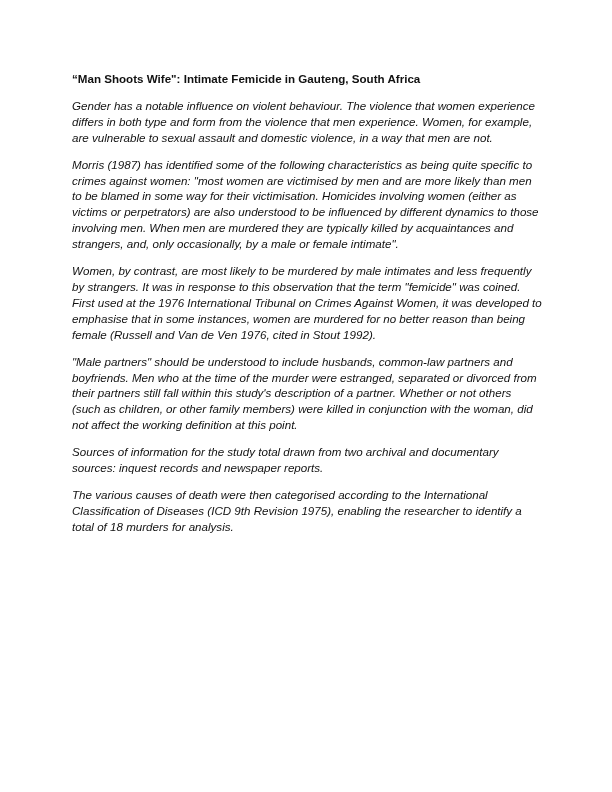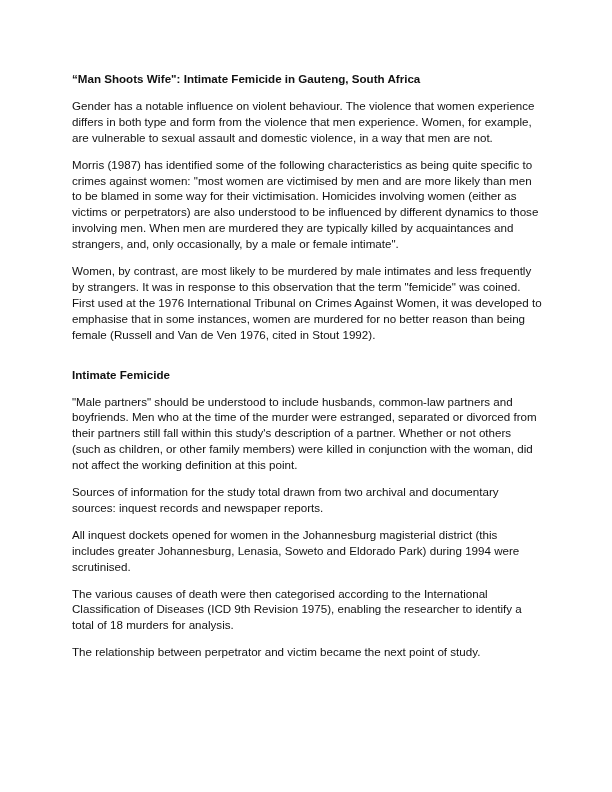--- a/index.html
+++ b/index.html
@@ -4,30 +4,27 @@
 <style>
   html, body { margin: 0; padding: 0; background: #ffffff; }
   body { width: 612px; height: 792px; position: relative; overflow: hidden; }
   .page {
     position: absolute; left: 72px; top: 71px; width: 470px;
     font-family: "Liberation Sans", sans-serif;
     font-size: 11.6px; line-height: 15.9px; color: #111111;
   }
   h1, h2 { font-size: 11.6px; font-weight: bold; margin: 0; line-height: 15.9px; }
   h1 { margin-bottom: 11px; }
-  p { margin: 0 0 11px 0; }
+  p { margin: 0 0 11px 0; font-style: italic; }
   .gap-before-h2 { margin-top: 24px; margin-bottom: 11px; }
 </style>
 </head>
 <body>
 
 <div class="page">
   <h1>“Man Shoots Wife": Intimate Femicide in Gauteng, South Africa</h1>
   <p>Gender has a notable influence on violent behaviour. The violence that women experience differs in both type and form from the violence that men experience. Women, for example, are vulnerable to sexual assault and domestic violence, in a way that men are not.</p>
   <p>Morris (1987) has identified some of the following characteristics as being quite specific to crimes against women: "most women are victimised by men and are more likely than men to be blamed in some way for their victimisation. Homicides involving women (either as victims or perpetrators) are also understood to be influenced by different dynamics to those involving men. When men are murdered they are typically killed by acquaintances and strangers, and, only occasionally, by a male or female intimate".</p>
   <p>Women, by contrast, are most likely to be murdered by male intimates and less frequently by strangers. It was in response to this observation that the term "femicide" was coined. First used at the 1976 International Tribunal on Crimes Against Women, it was developed to emphasise that in some instances, women are murdered for no better reason than being female (Russell and Van de Ven 1976, cited in Stout 1992).</p>
-  <h2 class="gap-before-h2">Intimate Femicide</h2>
   <p>"Male partners" should be understood to include husbands, common-law partners and boyfriends. Men who at the time of the murder were estranged, separated or divorced from their partners still fall within this study's description of a partner. Whether or not others (such as children, or other family members) were killed in conjunction with the woman, did not affect the working definition at this point.</p>
   <p>Sources of information for the study total drawn from two archival and documentary sources: inquest records and newspaper reports.</p>
-  <p>All inquest dockets opened for women in the Johannesburg magisterial district (this includes greater Johannesburg, Lenasia, Soweto and Eldorado Park) during 1994 were scrutinised.</p>
   <p>The various causes of death were then categorised according to the International Classification of Diseases (ICD 9th Revision 1975), enabling the researcher to identify a total of 18 murders for analysis.</p>
-  <p>The relationship between perpetrator and victim became the next point of study.</p>
 </div>
 
 </body></html>

